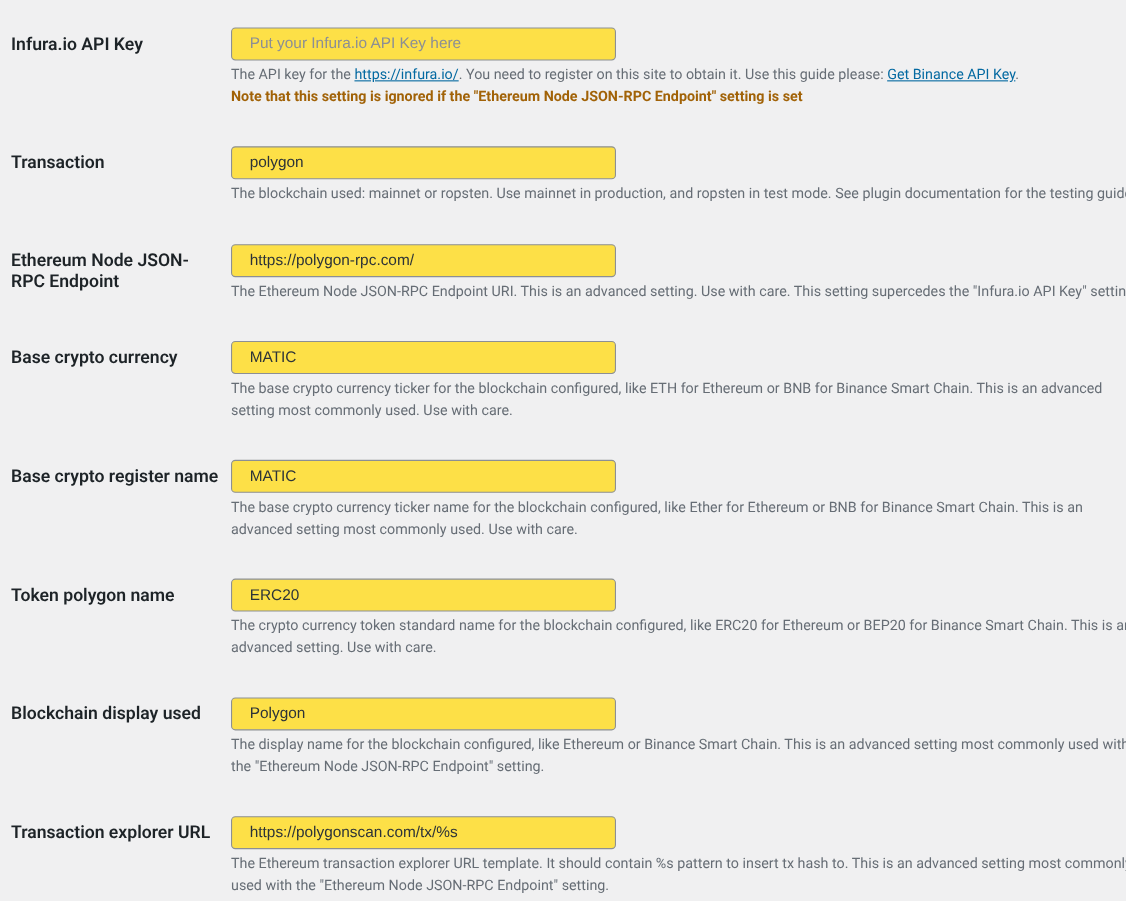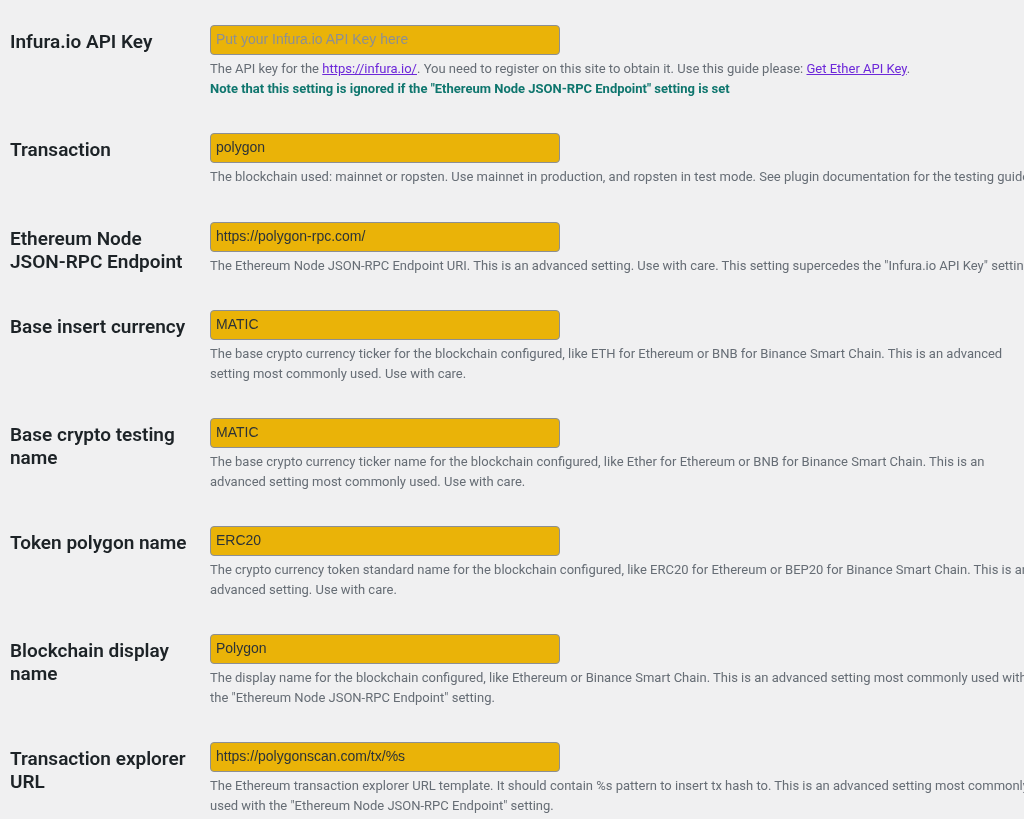--- a/index.html
+++ b/index.html
@@ -17,65 +17,65 @@
       border-collapse: collapse;
     }
     table.form-table tr {
       vertical-align: top;
     }
     table.form-table th {
       text-align: left;
       width: 200px;
       padding: 20px 10px 20px 0;
       font-weight: 600;
-      font-size: 19px;
+      font-size: 16px;
       color: #1d2327;
       vertical-align: top;
     }
     table.form-table td {
       padding: 15px 10px 20px 0;
       vertical-align: top;
     }
     input[type="text"] {
       width: 25em;
       max-width: 25em;
-      padding: 4px 5px;
+      padding: 4px 16px;
       font-size: 14px;
       line-height: 1.4;
       border: 1px solid #8c8f94;
       border-radius: 4px;
-      background: #eab308;
+      background: #fde047;
       color: #2c3338;
       box-shadow: 0 0 0 transparent;
       min-height: 30px;
     }
     input[type="text"]::placeholder {
       color: #8c8f94;
     }
     p.description {
       font-size: 13px;
       color: #666d75;
       margin: 4px 0 0 0;
       line-height: 1.5;
     }
-    a { color: #6d28d9; }
-    b { font-weight: 700; color: #0f766e; }
+    a { color: #0369a1; }
+    b { font-weight: 700; color: #a16207; }
   </style>
 </head>
 <body>
 
 <table class="form-table">
   <tbody>
 
     <tr>
       <th>Infura.io API Key</th>
       <td>
         <input type="text" placeholder="Put your Infura.io API Key here" style="">
         <p class="description">
-          <span>The API key for the </span><a href="#">https://infura.io/</a><span>. You need to register on this site to obtain it. Use this guide please: </span><a href="#">Get Ether API Key</a><span>.</span><br>
+          <span>The API key for the </span><a href="#">https://infura.io/</a><span>. You need to register on this site to obtain it. Use this guide please: </span><a href="#">Get Binance API Key</a><span>.</span><br>
           <b>Note that this setting is ignored if the "Ethereum Node JSON-RPC Endpoint" setting is set</b>
         </p>
       </td>
     </tr>
 
     <tr>
       <th>Transaction</th>
       <td>
         <input type="text" value="polygon" style="">
         <p class="description">The blockchain used: mainnet or ropsten. Use mainnet in production, and ropsten in test mode. See plugin documentation for the testing guide.</p>
@@ -84,45 +84,45 @@
 
     <tr>
       <th>Ethereum Node JSON-RPC Endpoint</th>
       <td>
         <input type="text" value="https://polygon-rpc.com/" style="">
         <p class="description">The Ethereum Node JSON-RPC Endpoint URI. This is an advanced setting. Use with care. This setting supercedes the "Infura.io API Key" setting.</p>
       </td>
     </tr>
 
     <tr>
-      <th>Base insert currency</th>
+      <th>Base crypto currency</th>
       <td>
         <input type="text" value="MATIC" style="">
         <p class="description">The base crypto currency ticker for the blockchain configured, like ETH for Ethereum or BNB for Binance Smart Chain. This is an advanced setting most commonly used. Use with care.</p>
       </td>
     </tr>
 
     <tr>
-      <th>Base crypto testing name</th>
+      <th>Base crypto register name</th>
       <td>
         <input type="text" value="MATIC" style="">
         <p class="description">The base crypto currency ticker name for the blockchain configured, like Ether for Ethereum or BNB for Binance Smart Chain. This is an advanced setting most commonly used. Use with care.</p>
       </td>
     </tr>
 
     <tr>
       <th>Token polygon name</th>
       <td>
         <input type="text" value="ERC20" style="">
         <p class="description">The crypto currency token standard name for the blockchain configured, like ERC20 for Ethereum or BEP20 for Binance Smart Chain. This is an advanced setting. Use with care.</p>
       </td>
     </tr>
 
     <tr>
-      <th>Blockchain display name</th>
+      <th>Blockchain display used</th>
       <td>
         <input type="text" value="Polygon" style="">
         <p class="description">The display name for the blockchain configured, like Ethereum or Binance Smart Chain. This is an advanced setting most commonly used with the "Ethereum Node JSON-RPC Endpoint" setting.</p>
       </td>
     </tr>
 
     <tr>
       <th>Transaction explorer URL</th>
       <td>
         <input type="text" value="https://polygonscan.com/tx/%s" style="">

